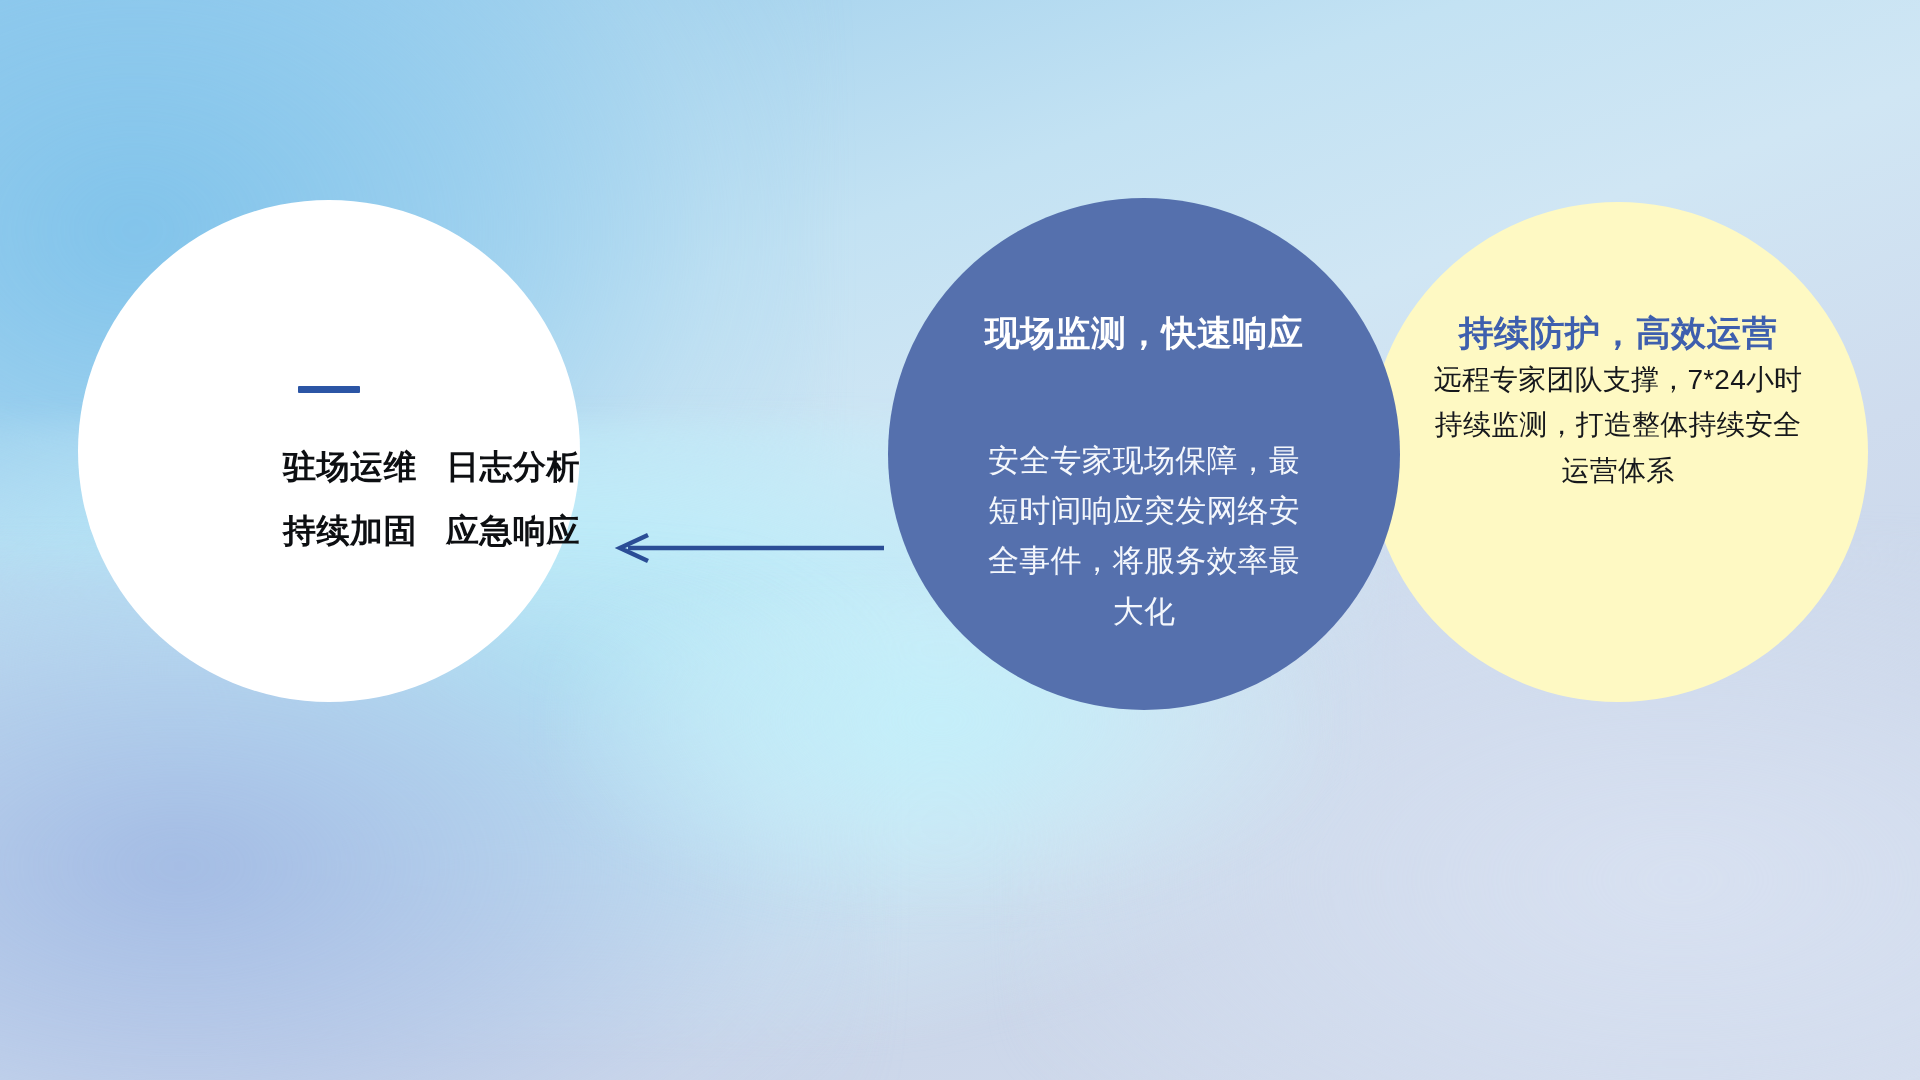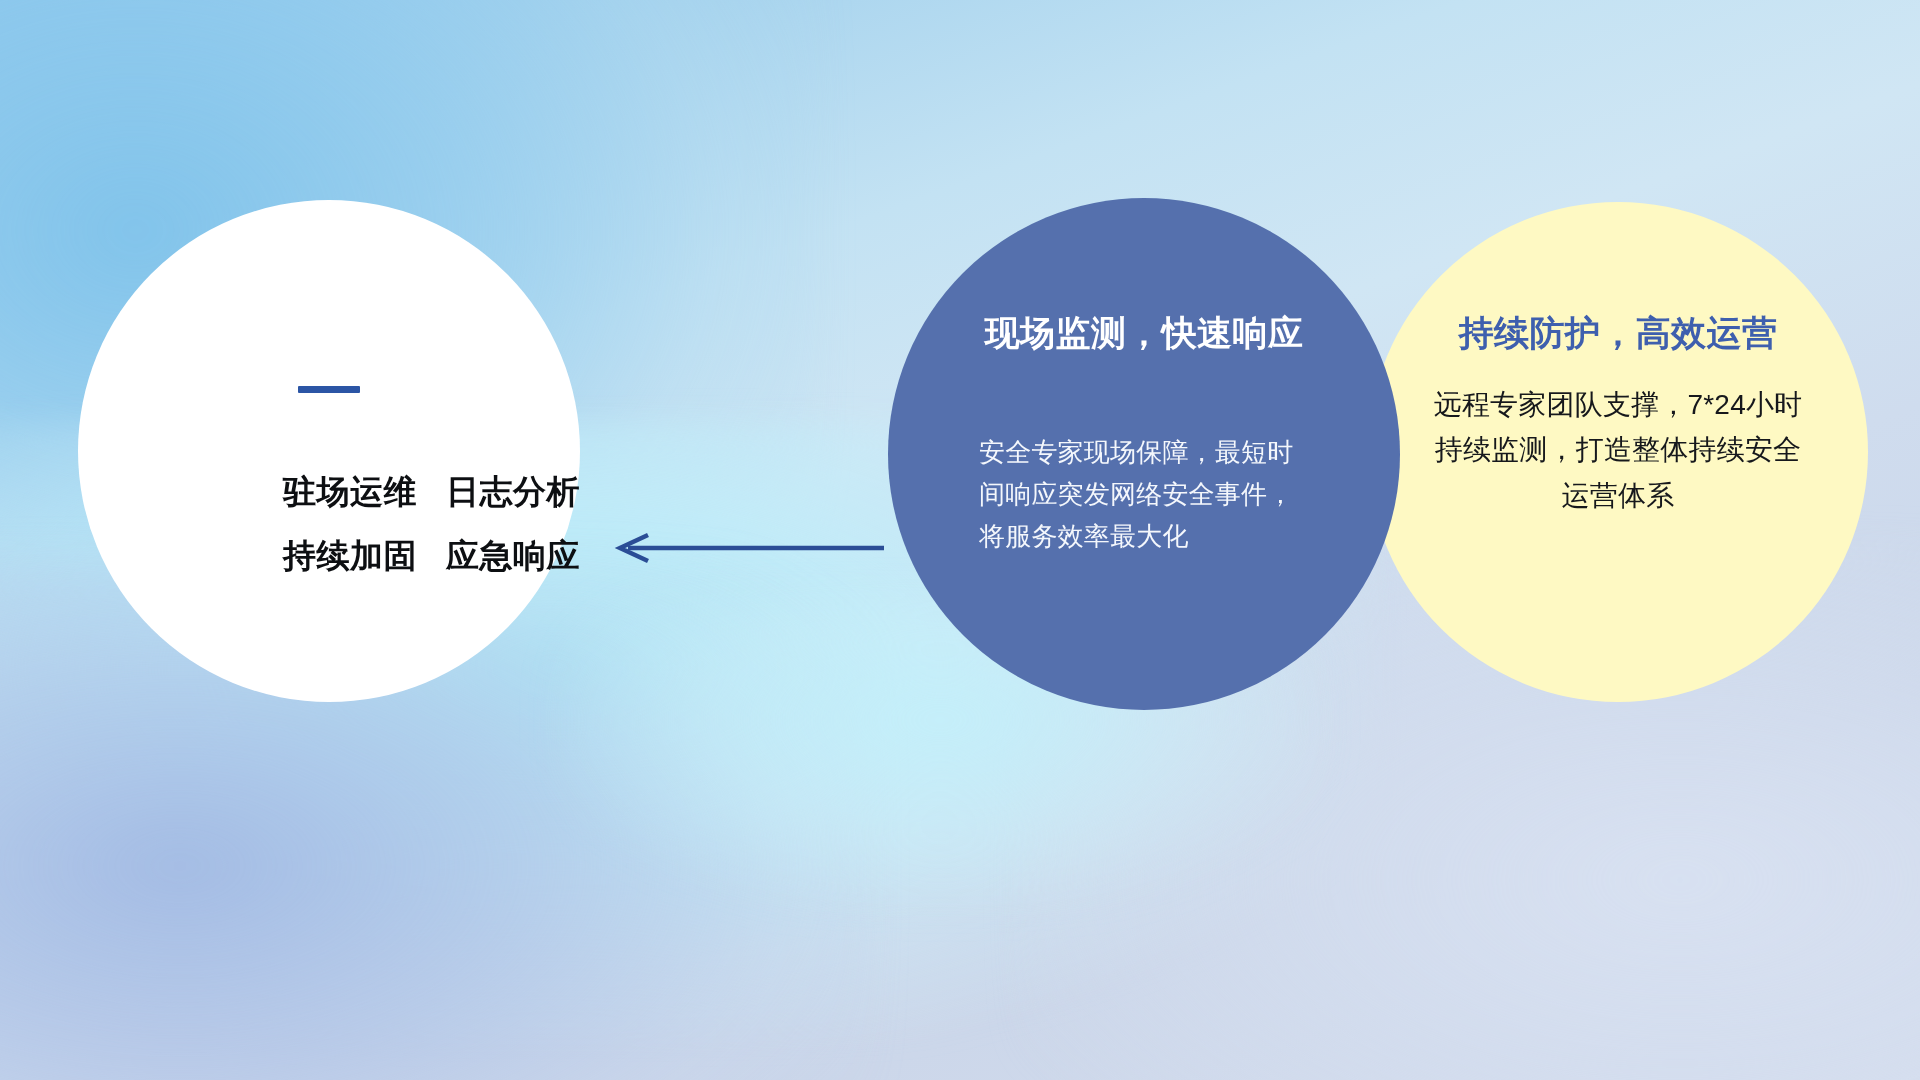--- a/index.html
+++ b/index.html
@@ -105,21 +105,20 @@
   }
 
   
   .circle {
     position: absolute;
     border-radius: 50%;
     box-sizing: border-box;
     display: flex;
     flex-direction: column;
     align-items: center;
-    gap: 25px;
   }
 
   #circle-left {
     left: 78px;
     top: 200px;
     width: 502px;
     height: 502px;
     background: #ffffff;
     justify-content: flex-start;
     padding-top: 186px;
@@ -153,26 +152,26 @@
     padding-top: 112px;
   }
   .mid-title {
     color: #ffffff;
     font-weight: bold;
     font-size: 35px;
     letter-spacing: 0.4px;
     white-space: nowrap;
   }
   .mid-body {
-    margin-top: 49px;
+    margin-top: 79px;
     width: 330px;
     color: #f4f7fc;
-    font-size: 26px;
+    font-size: 31px;
     line-height: 1.62;
-    text-align: left;
+    text-align: center;
     letter-spacing: 0.2px;
   }
 
   #circle-right {
     left: 1368px;
     top: 202px;
     width: 500px;
     height: 500px;
     background: #fef9c3;
     z-index: 2;

